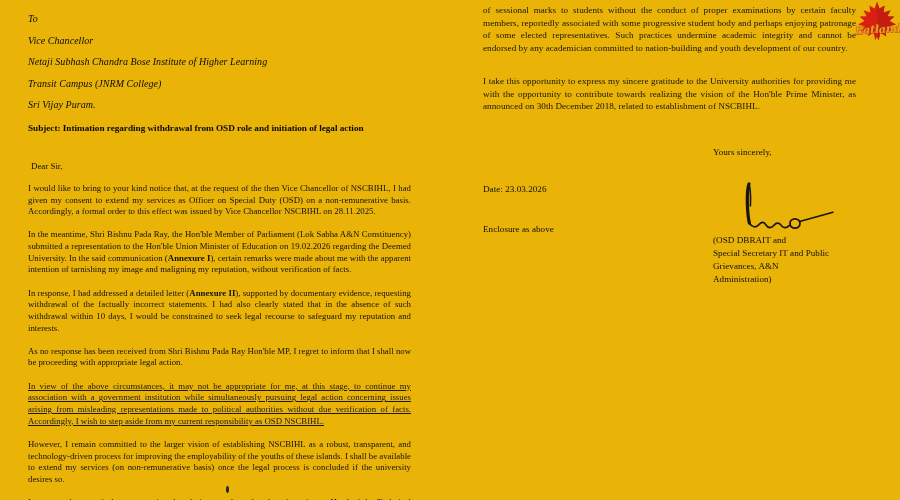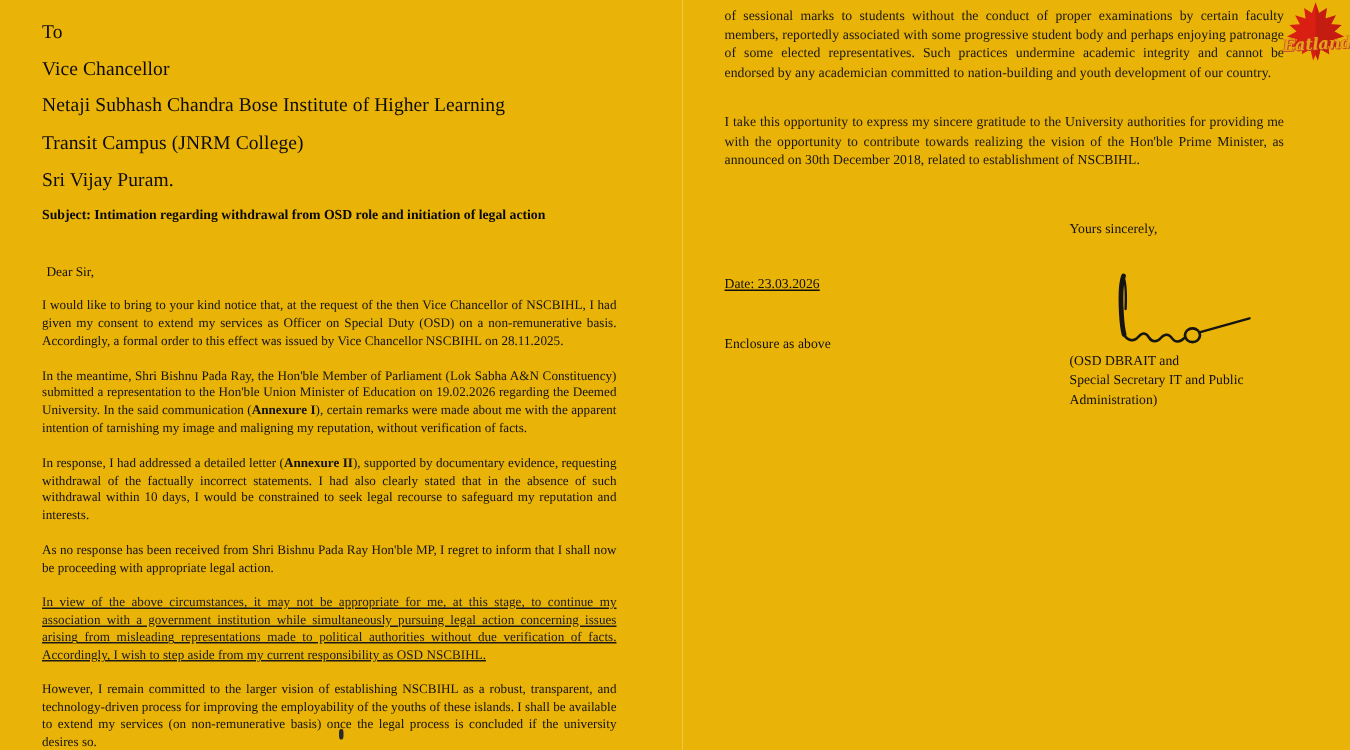--- a/index.html
+++ b/index.html
@@ -30,25 +30,26 @@
     width: 455px;
     padding: 8px 44px 0 28px;
   }
   .page-right {
     width: 445px;
     padding: 4px 44px 0 28px;
   }
 
   
   .addr-line {
-    font-size: 13px;
+    font-size: 10px;
     line-height: 1.02;
     margin: 0 0 11.4px 0;
     letter-spacing: .005em;
     color: #0d0c0b;
+    font-style: italic;
   }
   .addr-line.first { margin-top: 6px; }
 
   .subject {
     font-size: 9.2px;
     font-weight: bold;
     margin: 12px 0 0 0;
     line-height: 1.1;
     letter-spacing: -.002em;
     color: #0a0a09;
@@ -89,21 +90,20 @@
     font-size: 9.1px;
     margin: 34px 0 0 0;
     padding-left: 230px;
     letter-spacing: .004em;
   }
 
   .date-line {
     font-size: 9.1px;
     margin: 27px 0 12px 0;
     letter-spacing: .004em;
-    text-decoration: underline;
   }
   .enclosure-line {
     font-size: 9.1px;
     margin: 30px 0 0 0;
     letter-spacing: .004em;
   }
 
   .sign-block {
     position: absolute;
     left: 258px;
@@ -205,20 +205,21 @@
         <path d="M29.6 2 C31.4 5 31.8 14 31.4 24" stroke="#161512" stroke-width="1.6" fill="none" stroke-linecap="round"></path>
         <path d="M30.2 41 C33 45.5 37 46 40 42.5 C42.6 39.4 45 39.6 47 43
                  C49 46.3 52.4 46.4 55 43.2 C57.4 40.2 60.4 40.6 62.4 43.6
                  C64.4 46.6 68 46.2 70.4 43.4" stroke="#161512" stroke-width="1.7" fill="none" stroke-linecap="round"></path>
         <ellipse cx="76" cy="41.5" rx="5" ry="4.6" stroke="#161512" stroke-width="1.8" fill="none"></ellipse>
         <path d="M80.6 39.6 C88 37.6 99 34.4 114 30.2" stroke="#161512" stroke-width="1.6" fill="none" stroke-linecap="round"></path>
       </svg>
       <div class="designation">
         <span>(OSD DBRAIT and</span>
         <span>Special Secretary IT and Public</span>
+        <span>Grievances, A&amp;N</span>
         <span>Administration)</span>
       </div>
     </div>
   </div>
 </div>
 
 <div class="logo">
   <svg width="44" height="46" viewBox="0 0 44 46">
     <path fill="#d91f12" d="M22 1.5 L24.4 8.6 L29.6 5.4 L28.6 12.4 L35.6 10.2
       L32.4 16.2 L39.4 16.6 L34.6 21 L41 24.4 L34.2 26.4 L37.6 31.4 L30.4 30.6

